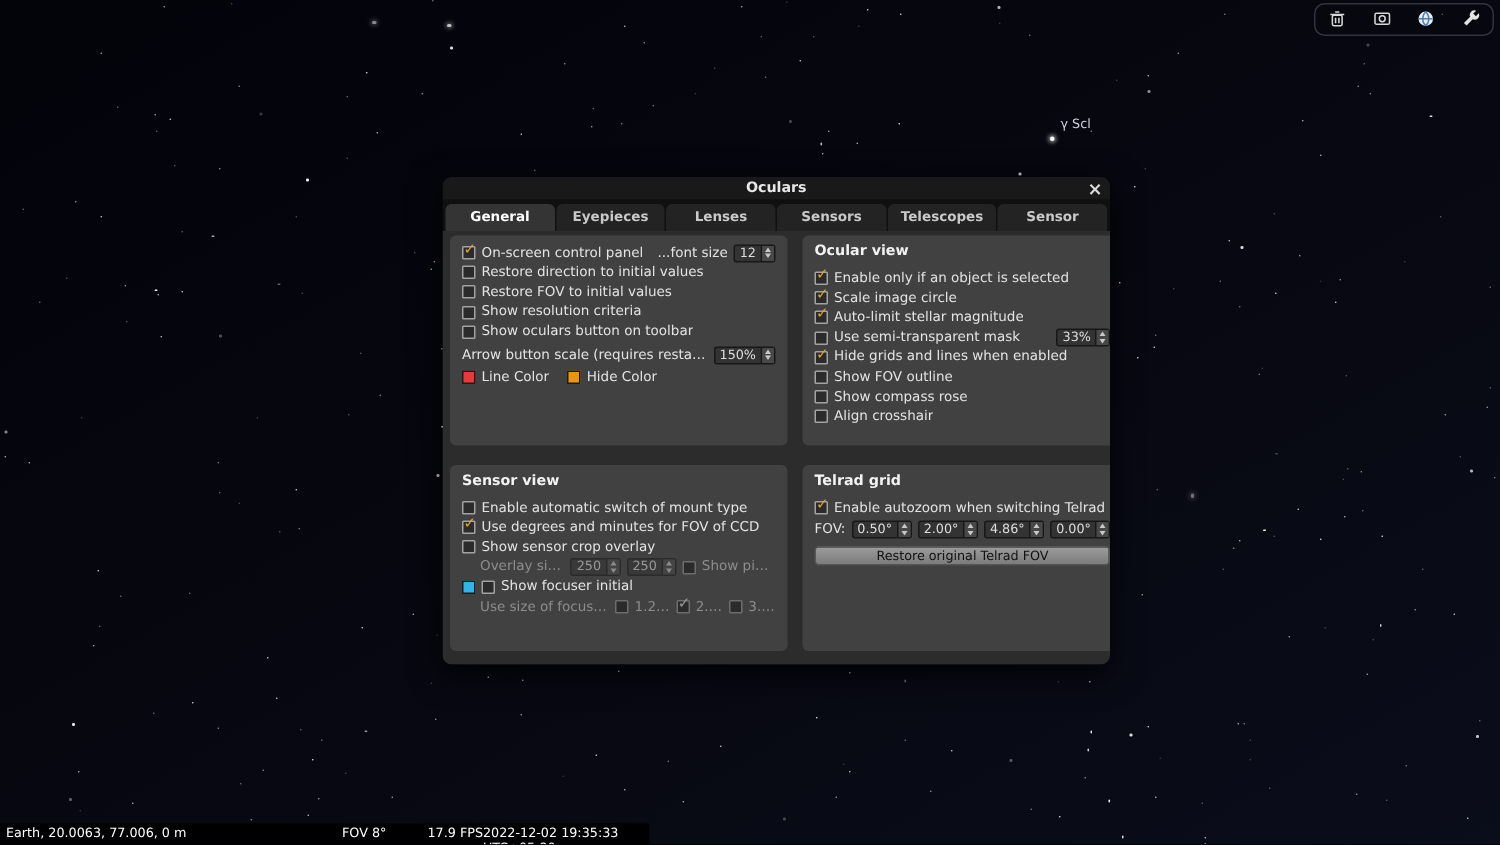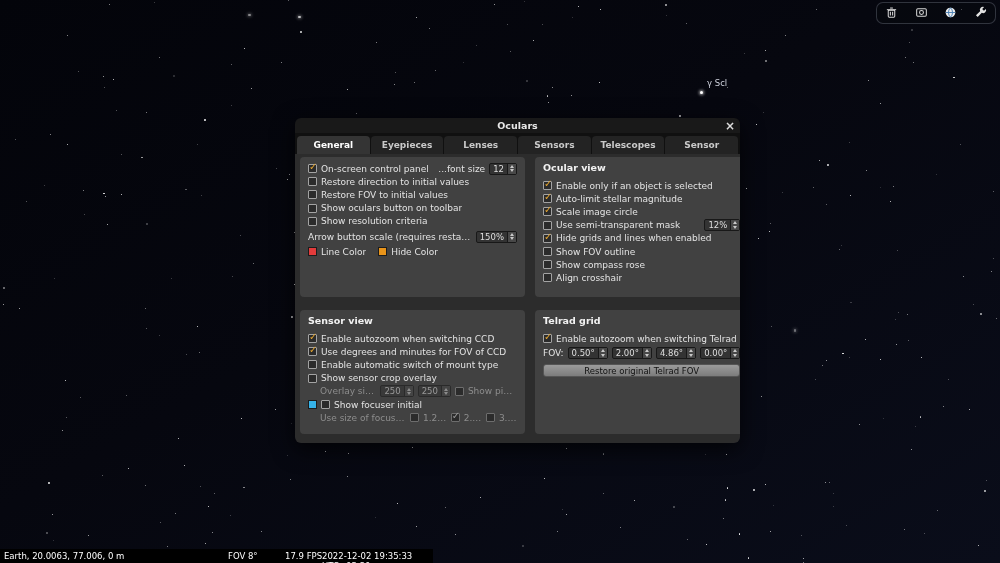--- a/index.html
+++ b/index.html
@@ -488,25 +488,25 @@
           <div class="row">
             <span class="cb"></span>
             <span class="lbl">Restore direction to initial values</span>
           </div>
           <div class="row">
             <span class="cb"></span>
             <span class="lbl">Restore FOV to initial values</span>
           </div>
           <div class="row">
             <span class="cb"></span>
+            <span class="lbl">Show resolution criteria</span>
+          </div>
+          <div class="row">
+            <span class="cb"></span>
             <span class="lbl">Show oculars button on toolbar</span>
-          </div>
-          <div class="row">
-            <span class="cb"></span>
-            <span class="lbl">Show resolution criteria</span>
           </div>
           <div class="row" style="margin-top:2px">
             <span class="lbl">Arrow button scale (requires restart)</span>
             <span class="push spin">
               <span class="v">150%</span>
               <span class="arr">
                   <i class="up"></i>
                   <i class="dn"></i>
                 </span>
             </span>
@@ -515,30 +515,26 @@
             <span class="swatch" style="background: rgb(226, 59, 59);"></span>
             <span class="lbl">Line Color</span>
             <span class="swatch" style="margin-left: 8px; background: rgb(232, 148, 26);"></span>
             <span class="lbl">Hide Color</span>
           </div>
         </section>
 
         <section class="group h-short">
           <h3>Sensor view</h3>
           <div class="row">
-            <span class="cb checked"></span>
-            <span class="lbl">Enable autozoom when switching CCD</span>
+            <span class="cb"></span>
+            <span class="lbl">Enable automatic switch of mount type</span>
           </div>
           <div class="row">
             <span class="cb checked"></span>
             <span class="lbl">Use degrees and minutes for FOV of CCD</span>
-          </div>
-          <div class="row">
-            <span class="cb"></span>
-            <span class="lbl">Enable automatic switch of mount type</span>
           </div>
           <div class="row">
             <span class="cb"></span>
             <span class="lbl">Show sensor crop overlay</span>
           </div>
           <div class="row indent dim">
             <span class="lbl">Overlay size (px):</span>
             <span class="spin">
               <span class="v">250</span>
               <span class="arr">
@@ -577,31 +573,31 @@
       <div class="col col-right">
 
         <section class="group h-tall">
           <h3>Ocular view</h3>
           <div class="row">
             <span class="cb checked"></span>
             <span class="lbl">Enable only if an object is selected</span>
           </div>
           <div class="row">
             <span class="cb checked"></span>
+            <span class="lbl">Scale image circle</span>
+          </div>
+          <div class="row">
+            <span class="cb checked"></span>
             <span class="lbl">Auto-limit stellar magnitude</span>
-          </div>
-          <div class="row">
-            <span class="cb checked"></span>
-            <span class="lbl">Scale image circle</span>
           </div>
           <div class="row">
             <span class="cb"></span>
             <span class="lbl">Use semi-transparent mask</span>
             <span class="push spin dim">
-              <span class="v">12%</span>
+              <span class="v">33%</span>
               <span class="arr">
                   <i class="up"></i>
                   <i class="dn"></i>
                 </span>
             </span>
           </div>
           <div class="row">
             <span class="cb checked"></span>
             <span class="lbl">Hide grids and lines when enabled</span>
           </div>

